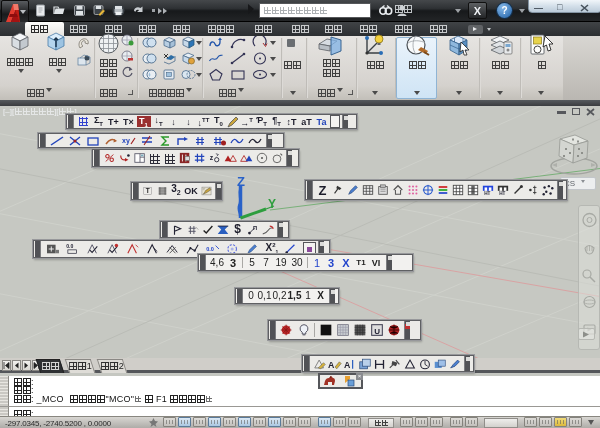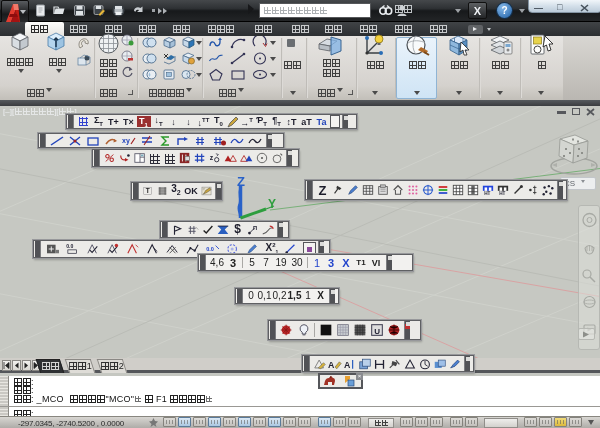--- a/index.html
+++ b/index.html
@@ -900,21 +900,21 @@
 <div class="abs" style="right:-2px;top:-2px;width:7px;height:7px;background:#8a8c90;color:#fff;font-size:6px;line-height:7px;text-align:center">×</div>
 </div>
 <div class="abs" id="cmd"></div>
 <div class="abs" id="cmdgrip"></div>
 <div class="cmdline" style="top:377px"><span class="cj"></span><span class="cj"></span>:</div>
 <div class="cmdline" style="top:385px"><span class="cj"></span><span class="cj"></span>:</div>
 <div class="cmdline" style="top:394px"><span class="cj"></span><span class="cj"></span>: _MCO &nbsp;<span class="cj"></span><span class="cj"></span><span class="cj"></span><span class="cj"></span>"MCO"<span class="cj s6" style="opacity:.6"></span> <span class="cj"></span> F1 <span class="cj"></span><span class="cj"></span><span class="cj"></span><span class="cj"></span><span class="cj s6" style="opacity:.6"></span></div>
 <div class="abs" style="left:0;top:406px;width:600px;height:1px;background:#9a9894"></div>
 <div class="cmdline" style="top:409px"><span class="cj"></span><span class="cj"></span>:</div>
 <div class="abs" id="status"></div>
-<div class="abs" style="left:18px;top:419px;font-size:8px;color:#2a2a2a;font-family:'Liberation Sans';letter-spacing:-.2px">-297.0345, -2740.5200 , 0.0000</div>
+<div class="abs" style="left:5px;top:419px;font-size:8px;color:#2a2a2a;font-family:'Liberation Sans';letter-spacing:-.2px">-297.0345, -2740.5200 , 0.0000</div>
 <svg class="abs" style="left:148px;top:417px" width="11" height="11" viewBox="0 0 11 11">
       <path d="M5.5 1 L7 4 L10 4.5 L7.5 7 L8.5 10 L5.5 8 L2.5 10 L3.5 7 L1 4.5 L4 4 Z" fill="#777"></path>
     </svg>
 <div class="sbtn" style="left:163px;top:417px"></div>
 <div class="sbtn on" style="left:178px;top:417px"></div>
 <div class="sbtn" style="left:193px;top:417px"></div>
 <div class="sbtn on" style="left:208px;top:417px"></div>
 <div class="sbtn" style="left:223px;top:417px"></div>
 <div class="sbtn on" style="left:238px;top:417px"></div>
 <div class="sbtn" style="left:253px;top:417px"></div>

